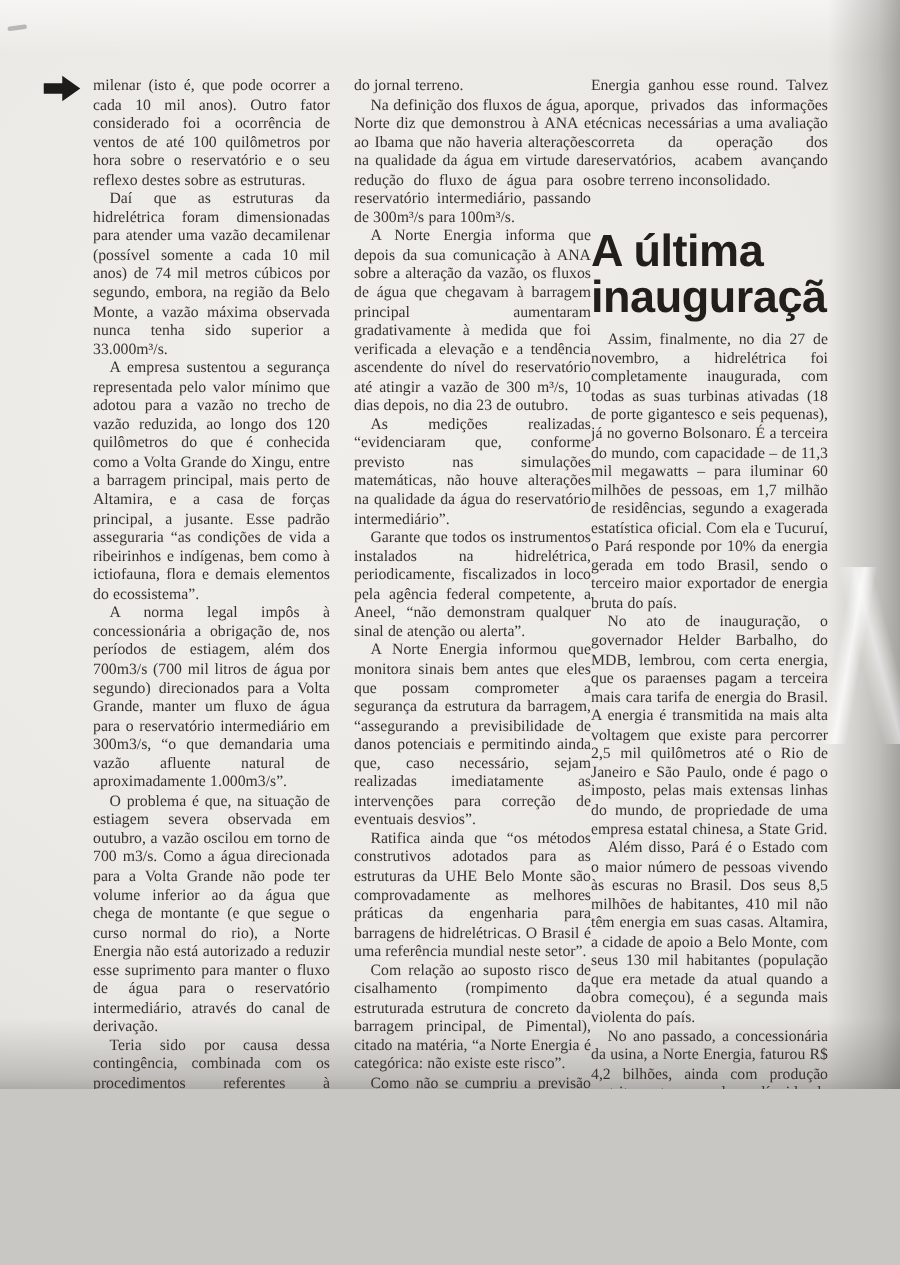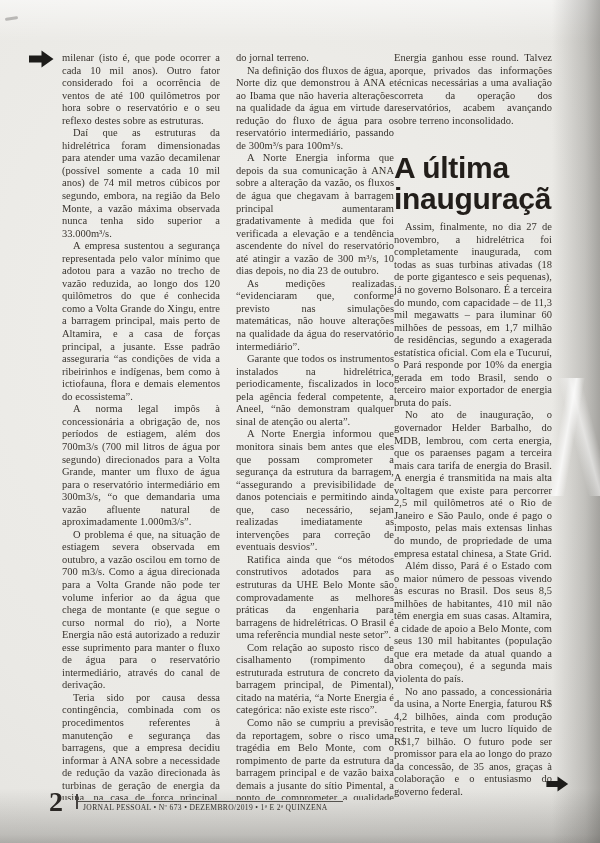--- a/index.html
+++ b/index.html
@@ -1,17 +1,17 @@
 <!DOCTYPE html>
 <html lang="pt-BR"><head>
 <meta charset="utf-8">
 <style>
   html,body{margin:0;padding:0;background:#c8c7c3;}
   .page{
-    position:relative;width:600px;height:843px;overflow:hidden;
+    position:relative;width:600px;height:726px;overflow:hidden;
     font-family:"Liberation Serif", serif;color:#38332d;
     background:
       linear-gradient(90deg, rgba(0,0,0,0) 92%, rgba(92,90,86,0.28) 97.5%, rgba(70,68,64,0.42) 100%),
       linear-gradient(180deg, rgba(255,255,255,0.55) 0%, rgba(255,255,255,0) 5%),
       linear-gradient(180deg, rgba(0,0,0,0) 93.5%, rgba(96,94,90,0.30) 99%, rgba(80,78,74,0.38) 100%),
       radial-gradient(130% 115% at 38% 38%, #f0efeb 0%, #eae9e5 45%, #e2e1dd 75%, #d6d5d1 100%);
   }
   .scan-artifact{position:absolute;left:5px;top:17px;width:13px;height:3px;
     background:rgba(118,116,112,0.45);border-radius:2px;transform:rotate(-8deg);}
   .scan-crease{position:absolute;right:0;top:378px;width:64px;height:118px;pointer-events:none;

